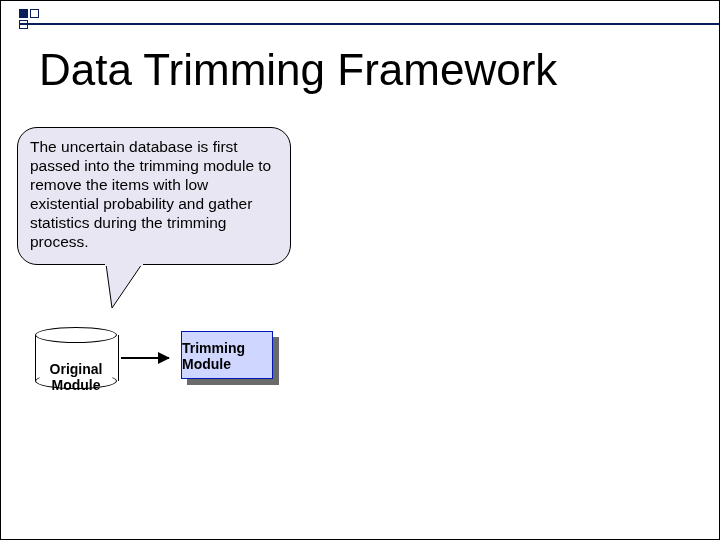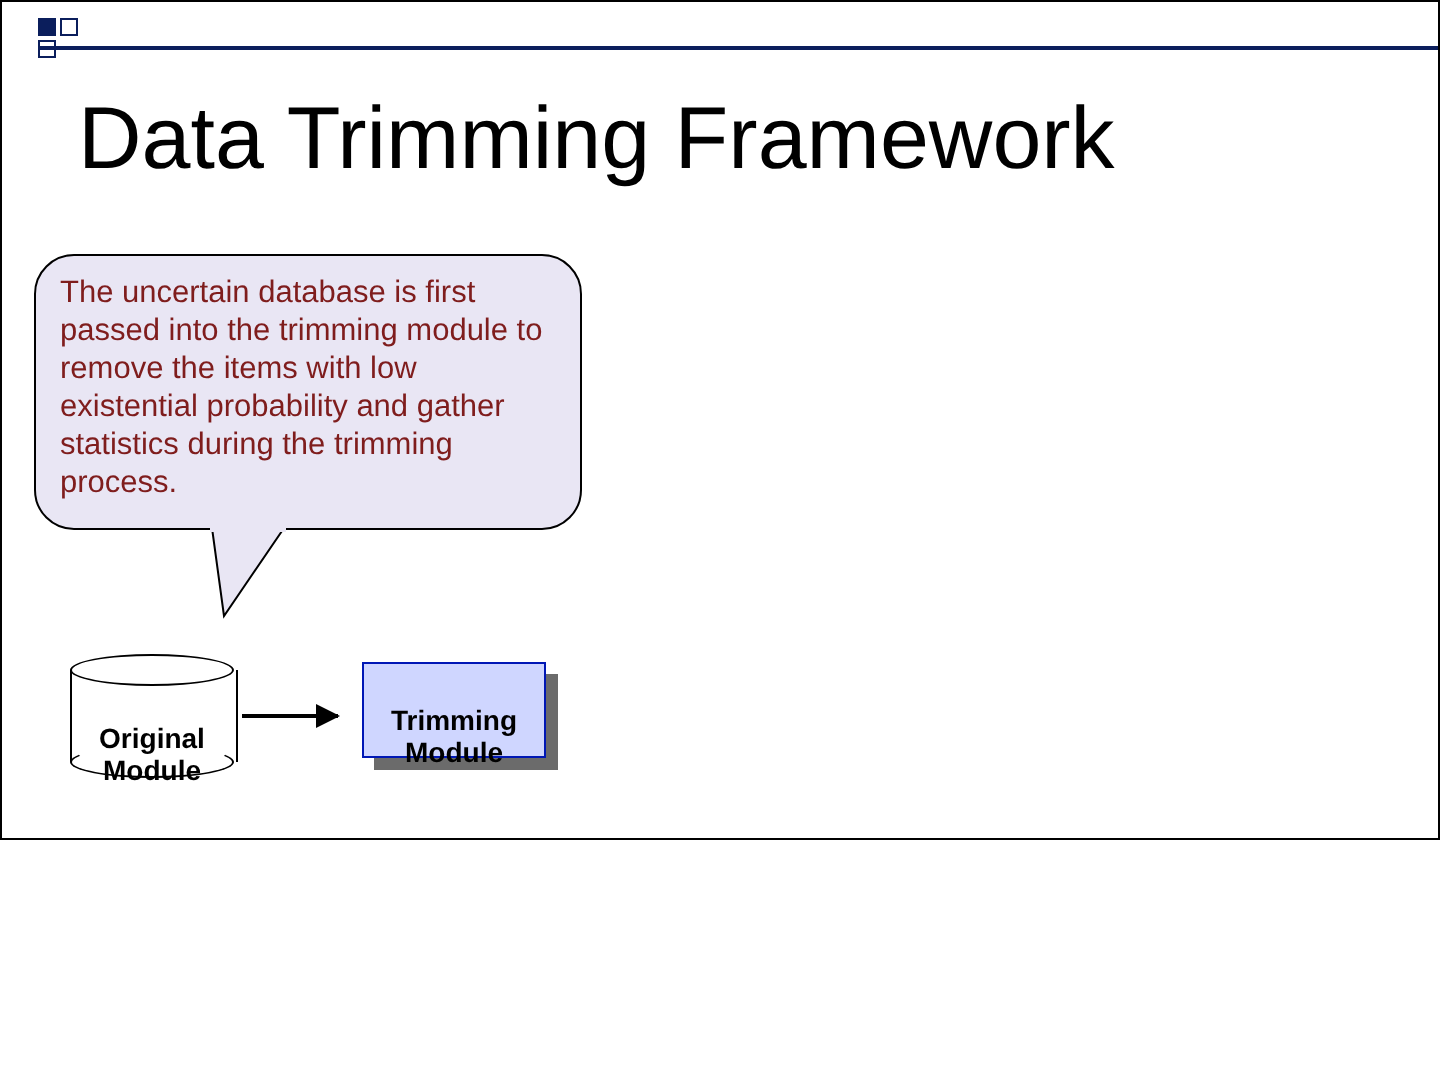--- a/index.html
+++ b/index.html
@@ -1,32 +1,32 @@
 <!DOCTYPE html>
 <html><head>
 <meta charset="utf-8">
 <style>
   html,body{margin:0;padding:0;width:720px;height:540px;background:#ffffff;font-family:Arial,Helvetica,sans-serif;}
-  .slide{position:relative;width:720px;height:420px;border:1px solid #000;box-sizing:border-box;}
+  .slide{position:relative;width:720px;height:540px;border:1px solid #000;box-sizing:border-box;}
   .topbar{position:absolute;left:18px;top:8px;width:50px;height:18px;}
   .sq{position:absolute;width:9px;height:9px;background:#0b1e5c;}
   .sq.outline{background:#fff;border:1px solid #0b1e5c;box-sizing:border-box;}
   .rule{position:absolute;left:18px;right:0;top:22px;height:2px;background:#0b1e5c;}
   .title{position:absolute;left:38px;top:44px;font-size:44px;color:#000;letter-spacing:0px;}
-  .callout{position:absolute;left:16px;top:126px;width:274px;height:138px;background:#e9e6f4;border:1px solid #000;border-radius:20px;box-sizing:border-box;padding:10px 12px;font-size:15.5px;line-height:1.22;color:#7f1d1d;}
+  .callout{position:absolute;left:16px;top:126px;width:274px;height:138px;background:#e9e6f4;border:1px solid #000;border-radius:20px;box-sizing:border-box;padding:10px 12px;font-size:15.5px;line-height:1.22;color:#000000;}
   .callout .tail-border{position:absolute;left:84px;bottom:-46px;width:46px;height:48px;overflow:visible;}
   .cyl{position:absolute;left:34px;top:326px;width:82px;height:62px;}
   .cyl .body{position:absolute;left:0;top:8px;width:82px;height:46px;background:#fff;border-left:1px solid #000;border-right:1px solid #000;}
   .cyl .top{position:absolute;left:0;top:0;width:82px;height:16px;background:#fff;border:1px solid #000;border-radius:50%/50%;box-sizing:border-box;}
   .cyl .bot{position:absolute;left:0;bottom:0;width:82px;height:16px;background:#fff;border:1px solid #000;border-radius:50%/50%;box-sizing:border-box;border-top-color:transparent;}
   .cyl .label{position:absolute;left:0;top:18px;width:82px;text-align:center;font-size:14px;font-weight:bold;line-height:1.15;margin-top:16px;}
   .arrow{position:absolute;left:120px;top:356px;width:48px;height:2px;background:#000;}
   .arrow:after{content:"";position:absolute;right:-1px;top:-5px;border-left:12px solid #000;border-top:6px solid transparent;border-bottom:6px solid transparent;}
   .mod-shadow{position:absolute;left:186px;top:336px;width:92px;height:48px;background:#6b6b6b;}
-  .mod{position:absolute;left:180px;top:330px;width:92px;height:48px;background:#cfd6ff;border:1.5px solid #0017b5;box-sizing:border-box;text-align:center;font-size:14px;font-weight:bold;line-height:1.15;padding-top:20px;}
+  .mod{position:absolute;left:180px;top:330px;width:92px;height:48px;background:#cfd6ff;border:1.5px solid #0017b5;box-sizing:border-box;font-size:14px;font-weight:bold;line-height:1.15;padding-top:8px;}
 </style>
 </head>
 <body>
 
 <div class="slide">
 
   <div class="topbar">
     <div class="sq" style="left:0;top:0"></div>
     <div class="sq outline" style="left:11px;top:0"></div>
     <div class="sq outline" style="left:0;top:11px"></div>

